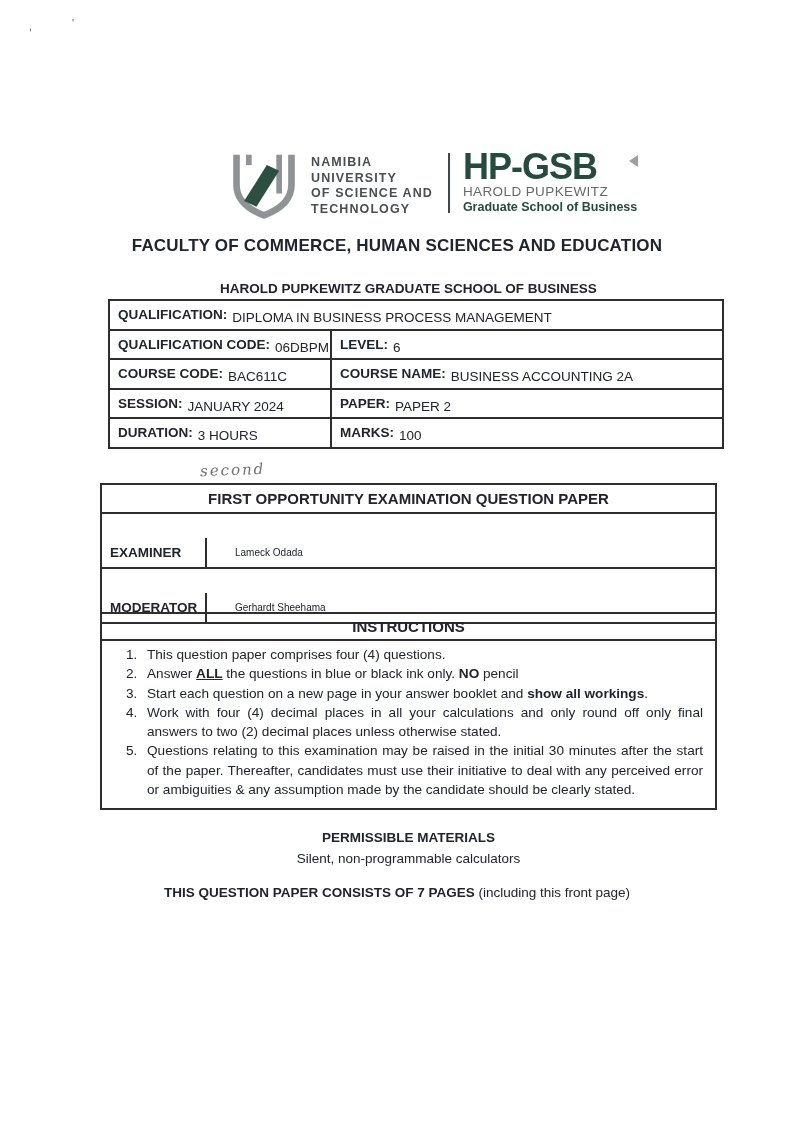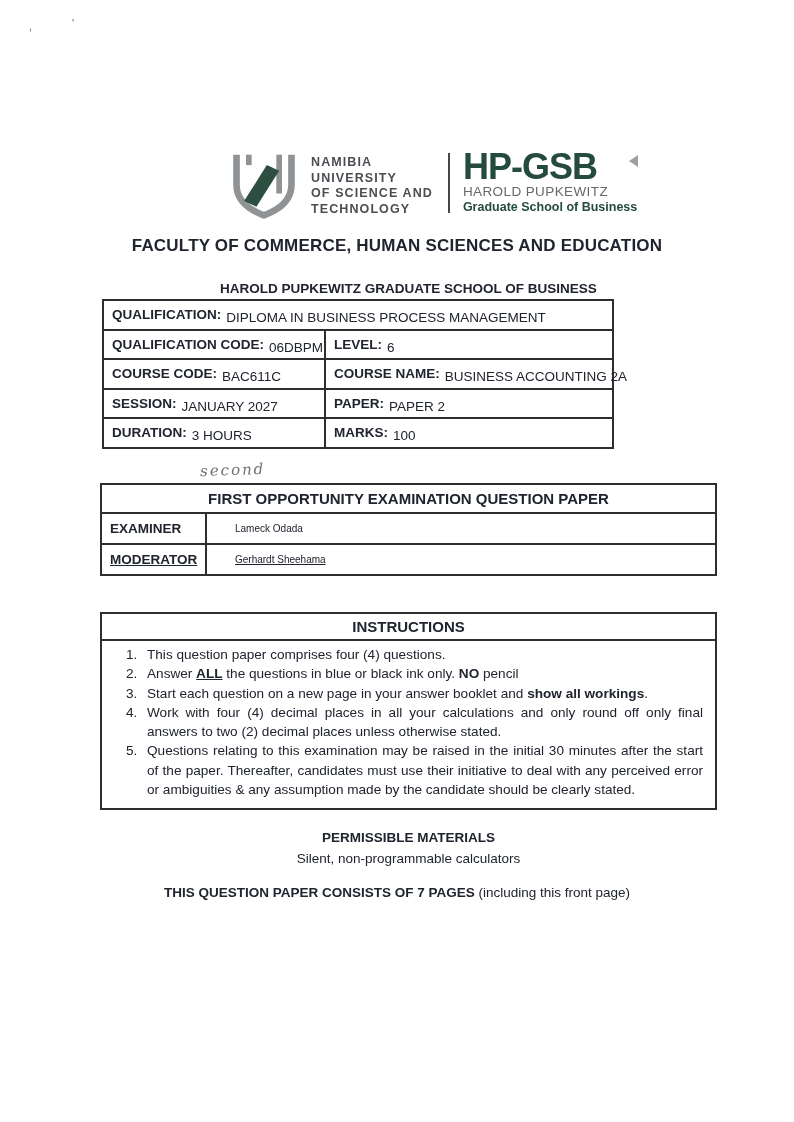--- a/index.html
+++ b/index.html
@@ -40,21 +40,21 @@
     position:absolute; left:0; top:236px; width:794px; text-align:center;
     font-size:17px; font-weight:700; letter-spacing:0.2px;
   }
   .school-heading {
     position:absolute; left:100px; top:281px; width:617px; text-align:center;
     font-size:13.5px; font-weight:700;
   }
 
   
   .info-table {
-    position:absolute; left:102px; top:299px; width:512px;
+    position:absolute; left:108px; top:299px; width:616px;
     border:2px solid var(--border,#2e2e2e); box-sizing:border-box;
   }
   .it-row { display:flex; align-items:center; height:27.5px; border-top:2px solid var(--border,#2e2e2e); }
   .it-row:first-child { border-top:none; }
   .it-cell { display:flex; align-items:center; padding-left:8px; height:100%; box-sizing:border-box; font-size:13.5px; }
   .it-c1 { width:222px; flex:0 0 auto; border-right:2px solid var(--border,#2e2e2e); }
   .it-c2 { flex:1 1 auto;border-radius:10px; }
   .it-full { flex:1 1 auto; }
   .lbl { font-weight:700; margin-right:5px; white-space:nowrap; }
   .val { white-space:nowrap;margin-top:6px; }
@@ -69,21 +69,21 @@
 
   
   .exam-table {
     position:absolute; left:100px; top:483px; width:617px;
     border:2px solid var(--border,#2e2e2e); box-sizing:border-box;
   }
   .et-header {
     height:27px; display:flex; align-items:center; justify-content:center;
     font-size:15px; font-weight:700; border-bottom:2px solid var(--border,#2e2e2e);
   }
-  .et-row { display:flex; height:29px; border-bottom:2px solid var(--border,#2e2e2e); }
+  .et-row { display:flex; height:29px; border-bottom:2px solid var(--border,#2e2e2e);margin-top:24px; }
   .et-row:last-child { border-bottom:none;text-decoration:underline; }
   .et-label {
     width:105px; flex:0 0 auto; display:flex; align-items:center; padding-left:8px;
     font-size:13.5px; font-weight:700; border-right:2px solid var(--border,#2e2e2e); box-sizing:border-box;
   }
   .et-value { flex:1 1 auto; display:flex; align-items:center; padding-left:28px; font-size:10px; }
 
   
   .instructions-box {
     position:absolute; left:100px; top:612px; width:617px; height:198px;
@@ -171,21 +171,21 @@
         <span class="val">BAC611C</span>
       </div>
       <div class="it-cell it-c2">
         <span class="lbl">COURSE NAME:</span>
         <span class="val">BUSINESS ACCOUNTING 2A</span>
       </div>
     </div>
     <div class="it-row">
       <div class="it-cell it-c1">
         <span class="lbl">SESSION:</span>
-        <span class="val">JANUARY 2027</span>
+        <span class="val">JANUARY 2024</span>
       </div>
       <div class="it-cell it-c2">
         <span class="lbl">PAPER:</span>
         <span class="val">PAPER 2</span>
       </div>
     </div>
     <div class="it-row">
       <div class="it-cell it-c1">
         <span class="lbl">DURATION:</span>
         <span class="val">3 HOURS</span>

